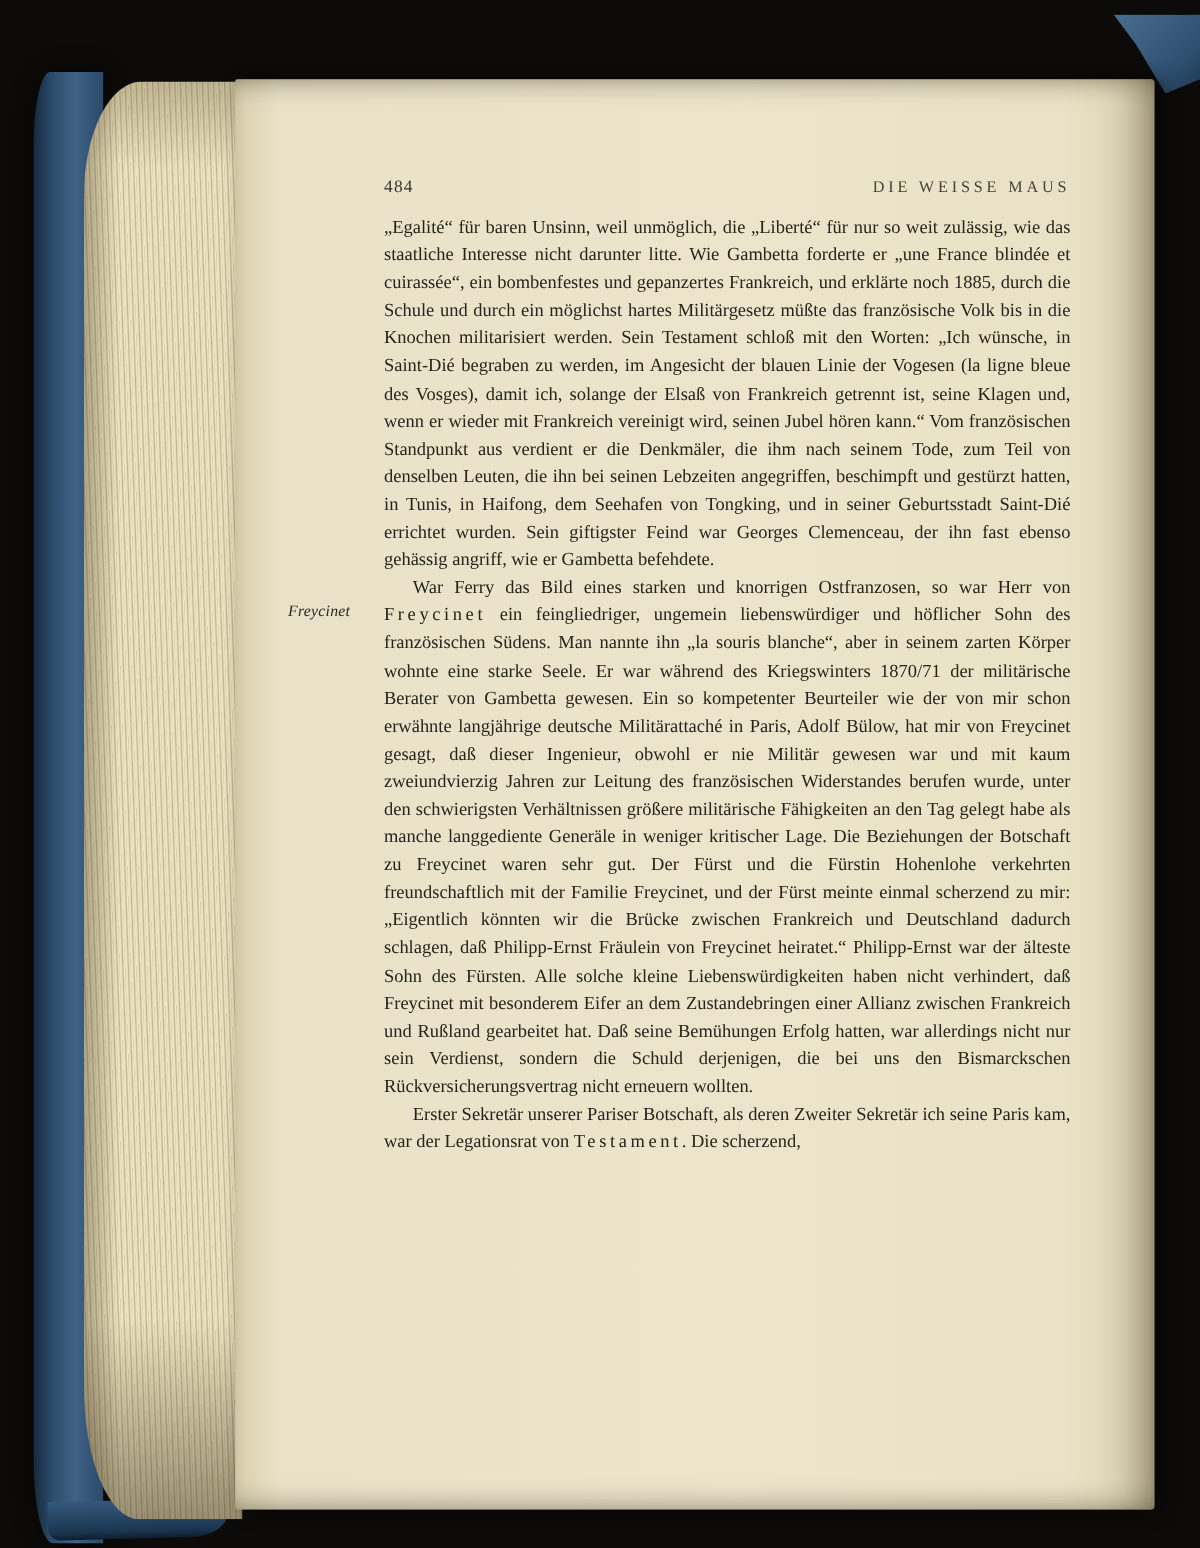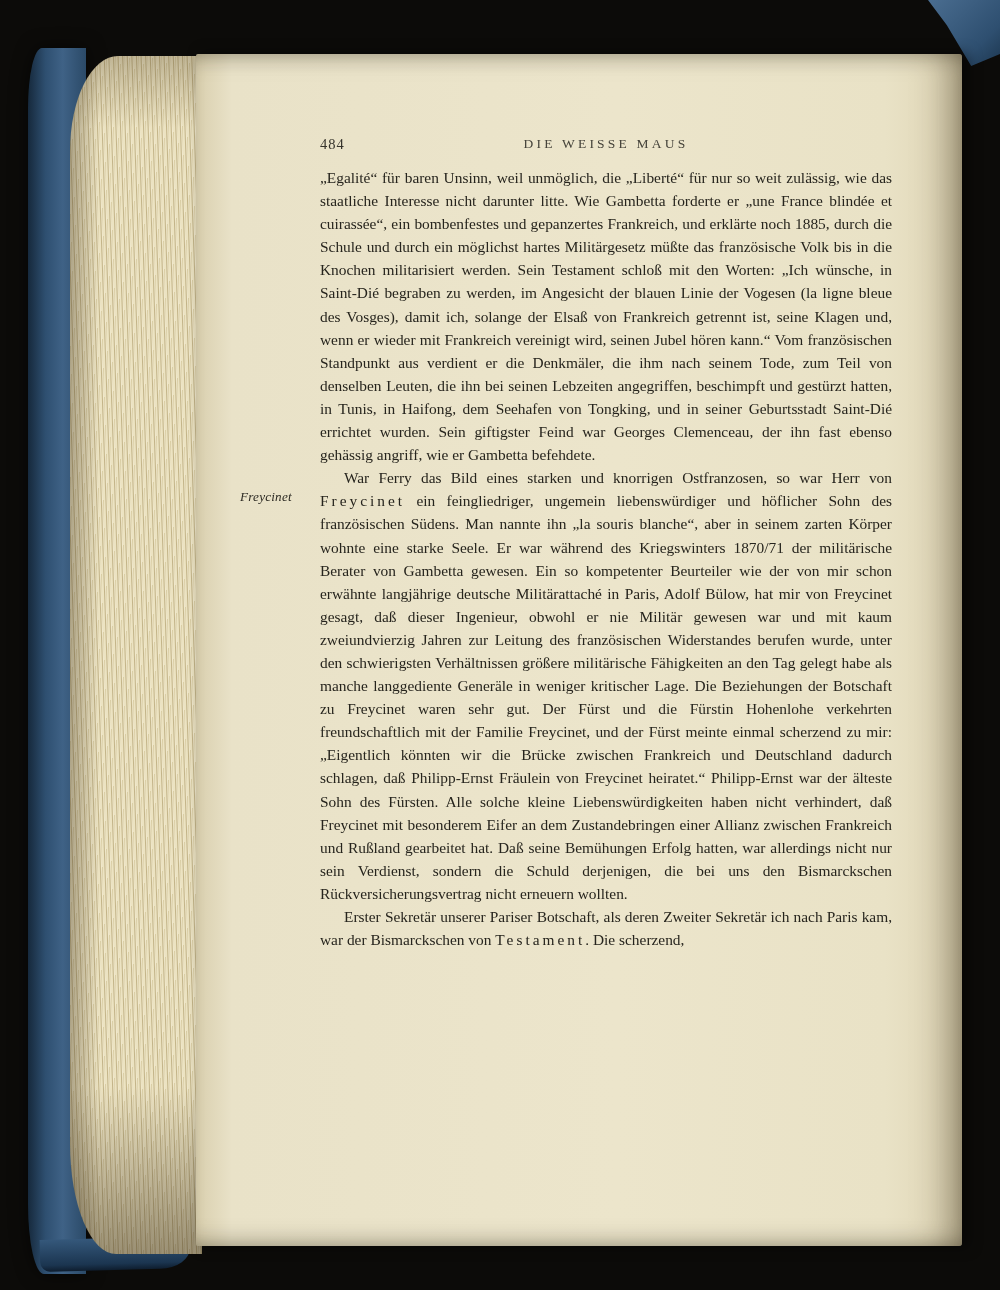--- a/index.html
+++ b/index.html
@@ -3,21 +3,21 @@
 <meta charset="utf-8">
 <style>
   html, body { margin: 0; padding: 0; }
   body {
     width: 1000px; height: 1290px;
     background: #0c0b09;
     position: relative;
     overflow: hidden;
     font-family: "Liberation Serif", "DejaVu Serif", serif;
   }
-  .photo { position: absolute; inset: 0; }
+  .photo { position: absolute; inset: 0; margin-top: 12px; }
 
   
   .cover-spine {
     position: absolute; left: 28px; top: 48px; width: 58px; height: 1226px;
     background: linear-gradient(90deg, #16293c 0%, #2e4f70 30%, #3f6286 60%, #2b4a68 100%);
     border-radius: 14px 0 0 16px / 60px 0 0 70px;
     box-shadow: 0 0 18px rgba(0,0,0,.6);
   }
   .cover-bottom {
     position: absolute; left: 40px; top: 1238px; width: 150px; height: 32px;
@@ -57,21 +57,21 @@
   }
 
   .header {
     position: absolute; left: 124px; top: 82px; width: 572px; height: 20px;
   }
   .pagenum {
     position: absolute; left: 0; top: 0;
     font-size: 14.5px; color: #35332b; letter-spacing: 1px;
   }
   .running-head {
-    display: block; text-align: center;
+    display: block; text-align: right;
     font-size: 13.5px; letter-spacing: 3.2px; color: #45433a;
   }
 
   .text-block {
     position: absolute; left: 124px; top: 112px; width: 572px;
     font-size: 15.4px; line-height: 23.1px;
     color: #26241d;
     text-align: justify;
   }
   .para { margin: 0; position: relative; }
@@ -93,16 +93,16 @@
   <div class="cover-corner"></div>
 
   <div class="page">
     <div class="header">
       <span class="pagenum">484</span>
       <span class="running-head">DIE WEISSE MAUS</span>
     </div>
     <div class="text-block">
         <p class="para"><span>„Egalité“ für baren Unsinn, weil unmöglich, die „Liberté“ für nur so weit zulässig, wie das staatliche Interesse nicht darunter litte. Wie Gambetta forderte er „une France blindée et cuirassée“, ein bombenfestes und gepanzertes Frankreich, und erklärte noch 1885, durch die Schule und durch ein möglichst hartes Militärgesetz müßte das französische Volk bis in die Knochen militarisiert werden. Sein Testament schloß mit den Worten: „Ich wünsche, in Saint-Dié begraben zu werden, im Angesicht der blauen Linie der Vogesen (la ligne bleue des Vosges), damit ich, solange der Elsaß von Frankreich getrennt ist, seine Klagen und, wenn er wieder mit Frankreich vereinigt wird, seinen Jubel hören kann.“ Vom französischen Standpunkt aus verdient er die Denkmäler, die ihm nach seinem Tode, zum Teil von denselben Leuten, die ihn bei seinen Lebzeiten angegriffen, beschimpft und gestürzt hatten, in Tunis, in Haifong, dem Seehafen von Tongking, und in seiner Geburtsstadt Saint-Dié errichtet wurden. Sein giftigster Feind war Georges Clemenceau, der ihn fast ebenso gehässig angriff, wie er Gambetta befehdete.</span></p>
         <p class="para indent"><span>War Ferry das Bild eines starken und knorrigen Ostfranzosen, so war Herr von </span><span class="spaced">Freycinet</span><span> ein feingliedriger, ungemein liebenswürdiger und höflicher Sohn des französischen Südens. Man nannte ihn „la souris blanche“, aber in seinem zarten Körper wohnte eine starke Seele. Er war während des Kriegswinters 1870/71 der militärische Berater von Gambetta gewesen. Ein so kompetenter Beurteiler wie der von mir schon erwähnte langjährige deutsche Militärattaché in Paris, Adolf Bülow, hat mir von Freycinet gesagt, daß dieser Ingenieur, obwohl er nie Militär gewesen war und mit kaum zweiundvierzig Jahren zur Leitung des französischen Widerstandes berufen wurde, unter den schwierigsten Verhältnissen größere militärische Fähigkeiten an den Tag gelegt habe als manche langgediente Generäle in weniger kritischer Lage. Die Beziehungen der Botschaft zu Freycinet waren sehr gut. Der Fürst und die Fürstin Hohenlohe verkehrten freundschaftlich mit der Familie Freycinet, und der Fürst meinte einmal scherzend zu mir: „Eigentlich könnten wir die Brücke zwischen Frankreich und Deutschland dadurch schlagen, daß Philipp-Ernst Fräulein von Freycinet heiratet.“ Philipp-Ernst war der älteste Sohn des Fürsten. Alle solche kleine Liebenswürdigkeiten haben nicht verhindert, daß Freycinet mit besonderem Eifer an dem Zustandebringen einer Allianz zwischen Frankreich und Rußland gearbeitet hat. Daß seine Bemühungen Erfolg hatten, war allerdings nicht nur sein Verdienst, sondern die Schuld derjenigen, die bei uns den Bismarckschen Rückversicherungsvertrag nicht erneuern wollten.</span><span class="margin-note">Freycinet</span></p>
-        <p class="para indent"><span>Erster Sekretär unserer Pariser Botschaft, als deren Zweiter Sekretär ich nach Paris kam, war der Bismarckschen von </span><span class="spaced">Testament</span><span>. Die scherzend,</span></p>
+        <p class="para indent"><span>Erster Sekretär unserer Pariser Botschaft, als deren Zweiter Sekretär ich seine Paris kam, war der Legationsrat von </span><span class="spaced">Testament</span><span>. Die scherzend,</span></p>
       </div>
   </div>
 </div>
 
 </body></html>

